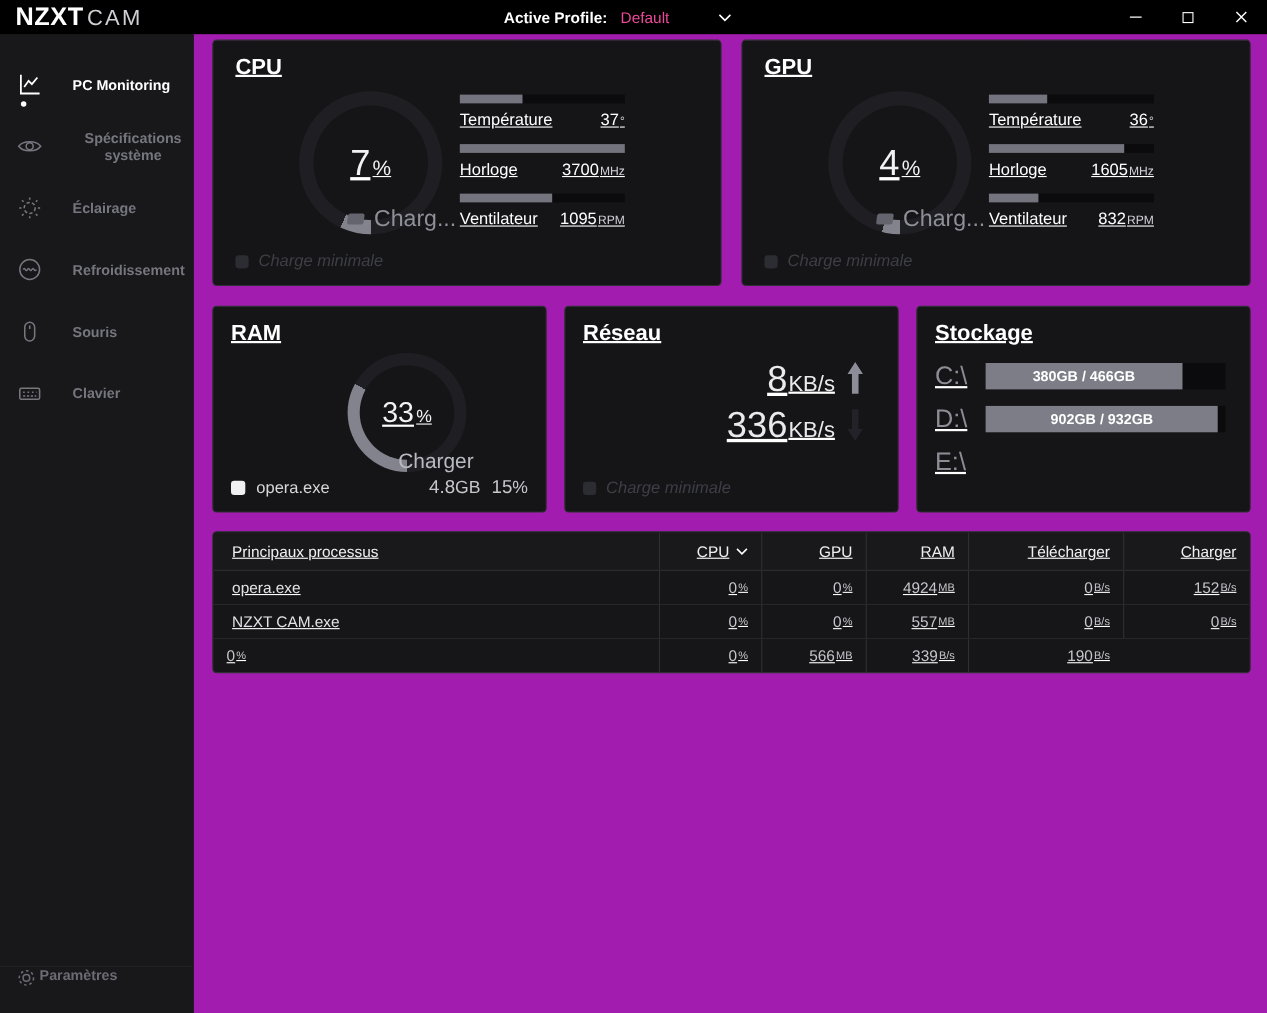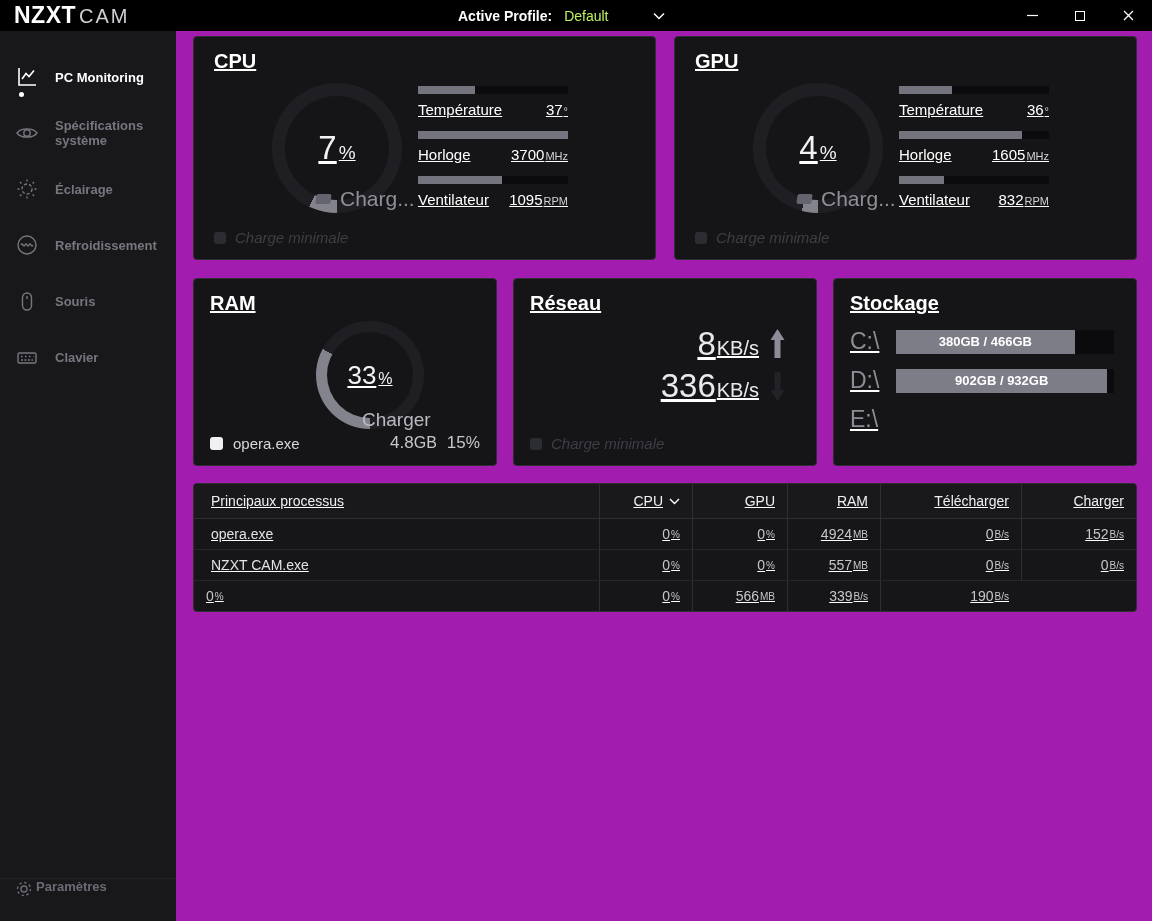--- a/index.html
+++ b/index.html
@@ -17,33 +17,33 @@
   .titlebar{
     position:relative; height:31px; background:#000;
     display:flex; align-items:center;gap:47px;
   }
   .logo{ display:flex; align-items:baseline; padding-left:14px; user-select:none; }
   .logo-primary{ font-weight:900; font-size:23px; letter-spacing:.5px; color:#fff; }
   .logo-secondary{ font-weight:300; font-size:20px; letter-spacing:2px; color:#cfcfd4; margin-left:3px; }
   .titlebar-center{ position:absolute; left:458px; top:0; height:100%; display:flex; align-items:center; }
   .profile-label{ font-weight:700; font-size:14px; color:#fff; }
   .profile-select{ display:flex; align-items:center; margin-left:12px; cursor:pointer; }
-  .profile-value{ font-size:14px; color:#bef264; }
+  .profile-value{ font-size:14px; color:#ec4899; }
   .profile-chevron{ margin-left:44px; display:flex; align-items:center; }
   .win-controls{ margin-left:auto; display:flex; height:100%; }
   .win-btn{ width:48px; height:100%; display:flex; align-items:center; justify-content:center; color:#fff; font-size:13px; cursor:pointer; }
   .max-box{ width:10px; height:10px; border:1.5px solid #fff; }
   
   .app{ display:flex; height:890px; }
   .sidebar{
     width:176px; background:#18181b; flex:0 0 176px; position:relative; padding-top:18px;
   }
   .nav-item{
-    display:flex; align-items:center; height:56px; padding-left:14px; gap:15px;
-    color:#76767f; font-size:13px; font-weight:600; cursor:pointer;
+    display:flex; align-items:center; height:56px; padding-left:14px; gap:26px;
+    color:#76767f; font-size:13px; font-weight:600; cursor:pointer;text-align:center;
   }
   .nav-item .nav-icon{ width:26px; height:26px; display:flex; align-items:center; justify-content:center; position:relative; flex:0 0 26px; }
   .nav-item svg{ stroke:#76767f; }
   .nav-item.active{ color:#fff; font-weight:700; }
   .nav-item.active svg{ stroke:#fff; }
   .nav-item.active .nav-icon::after{
     content:''; position:absolute; left:5px; bottom:-7px; width:5px; height:5px; border-radius:50%; background:#fff;
   }
   .sidebar-footer{
     position:absolute; bottom:0; left:0; right:0; height:43px; border-top:1px solid #222226;

